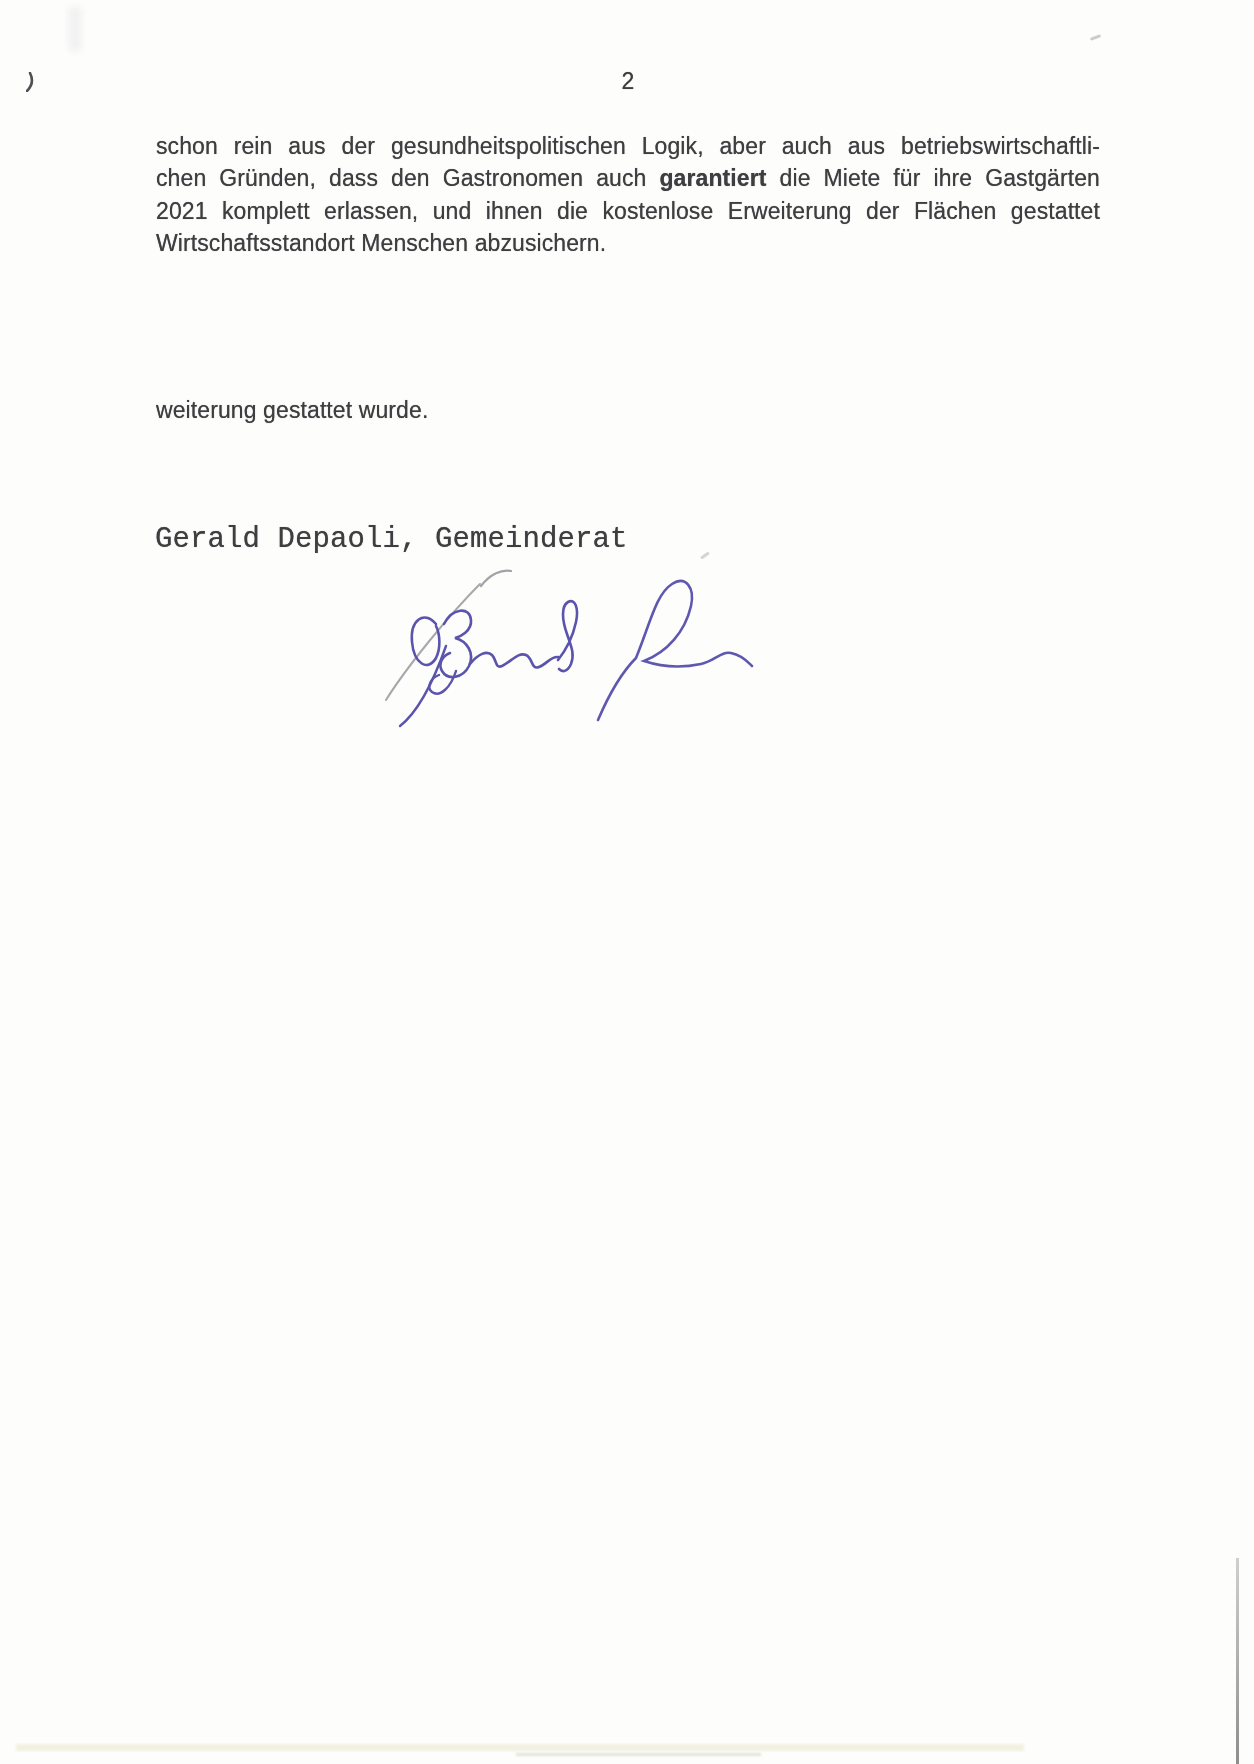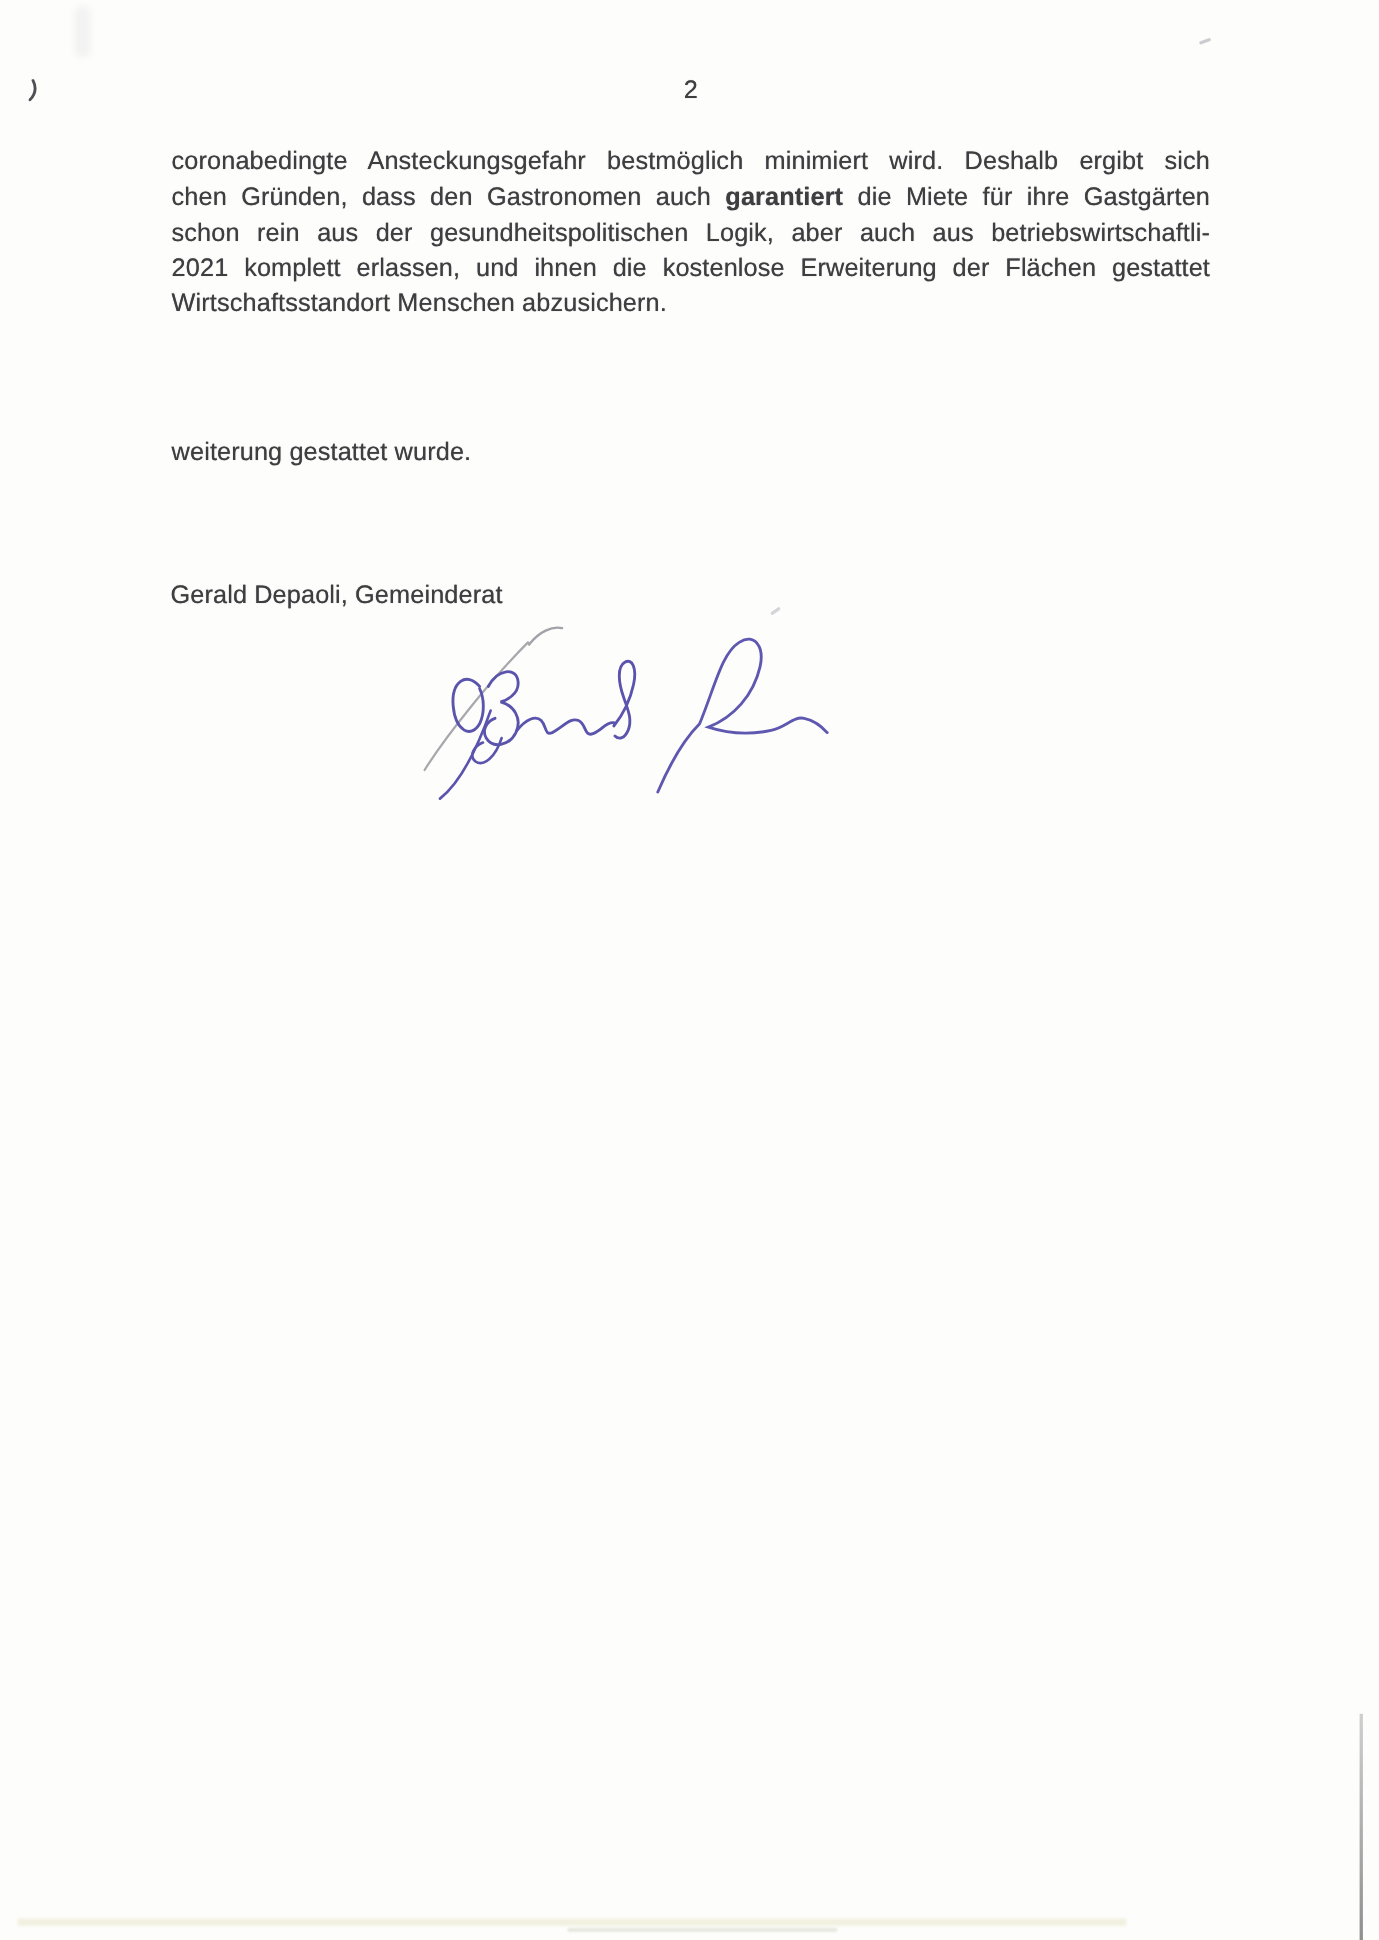--- a/index.html
+++ b/index.html
@@ -21,22 +21,23 @@
     position:absolute;left:156px;width:944px;
     font-size:23px;line-height:32.3px;letter-spacing:.1px;
     text-shadow:0 0 .7px rgba(62,62,65,.8);
   }
   .jline{text-align:justify;text-align-last:justify;text-justify:inter-word;}
   .lastline{text-align:left;}
   .p1{top:130px;}
   .p2{top:394px;}
   .signer{
     position:absolute;left:155px;top:524px;
-    font-size:23px;line-height:32px;letter-spacing:.1px;
+    font-size:29px;line-height:32px;letter-spacing:.1px;
     text-shadow:0 0 .7px rgba(62,62,65,.8);
+    font-family:Liberation Mono, monospace;
   }
   .bold{font-weight:bold;}
   .signature{position:absolute;left:330px;top:540px;width:450px;height:210px;}
   
   .smudge-topleft{
     position:absolute;left:68px;top:6px;width:14px;height:46px;
     background:#f2f2f2;filter:blur(3px);border-radius:6px;
   }
   .mark-topleft{position:absolute;left:26px;top:72px;width:10px;height:20px;}
   .speck-topright{
@@ -67,23 +68,22 @@
 
   <div class="smudge-topleft"></div>
   <svg class="mark-topleft" viewBox="0 0 10 20">
     <path d="M4,1 C7,7 7,13 1,19" fill="none" stroke="#4f4f55" stroke-width="2.6" stroke-linecap="round"></path>
   </svg>
   <div class="speck-topright"></div>
 
   <div class="pageno">2</div>
 
   <div class="para p1">
-    <div class="jline">coronabedingte Ansteckungsgefahr bestmöglich minimiert wird. Deshalb ergibt sich</div>
+    <div class="jline">schon rein aus der gesundheitspolitischen Logik, aber auch aus betriebswirtschaftli-</div>
     <div class="jline"><span>chen Gründen, dass den Gastronomen auch </span><span class="bold">garantiert</span><span> die Miete für ihre Gastgärten</span></div>
-    <div class="jline">schon rein aus der gesundheitspolitischen Logik, aber auch aus betriebswirtschaftli-</div>
     <div class="jline">2021 komplett erlassen, und ihnen die kostenlose Erweiterung der Flächen gestattet</div>
     <div class="lastline">Wirtschaftsstandort Menschen abzusichern.</div>
   </div>
 
   <div class="para p2">
     <div class="lastline">weiterung gestattet wurde.</div>
   </div>
 
   <div class="signer">Gerald Depaoli, Gemeinderat</div>
 

